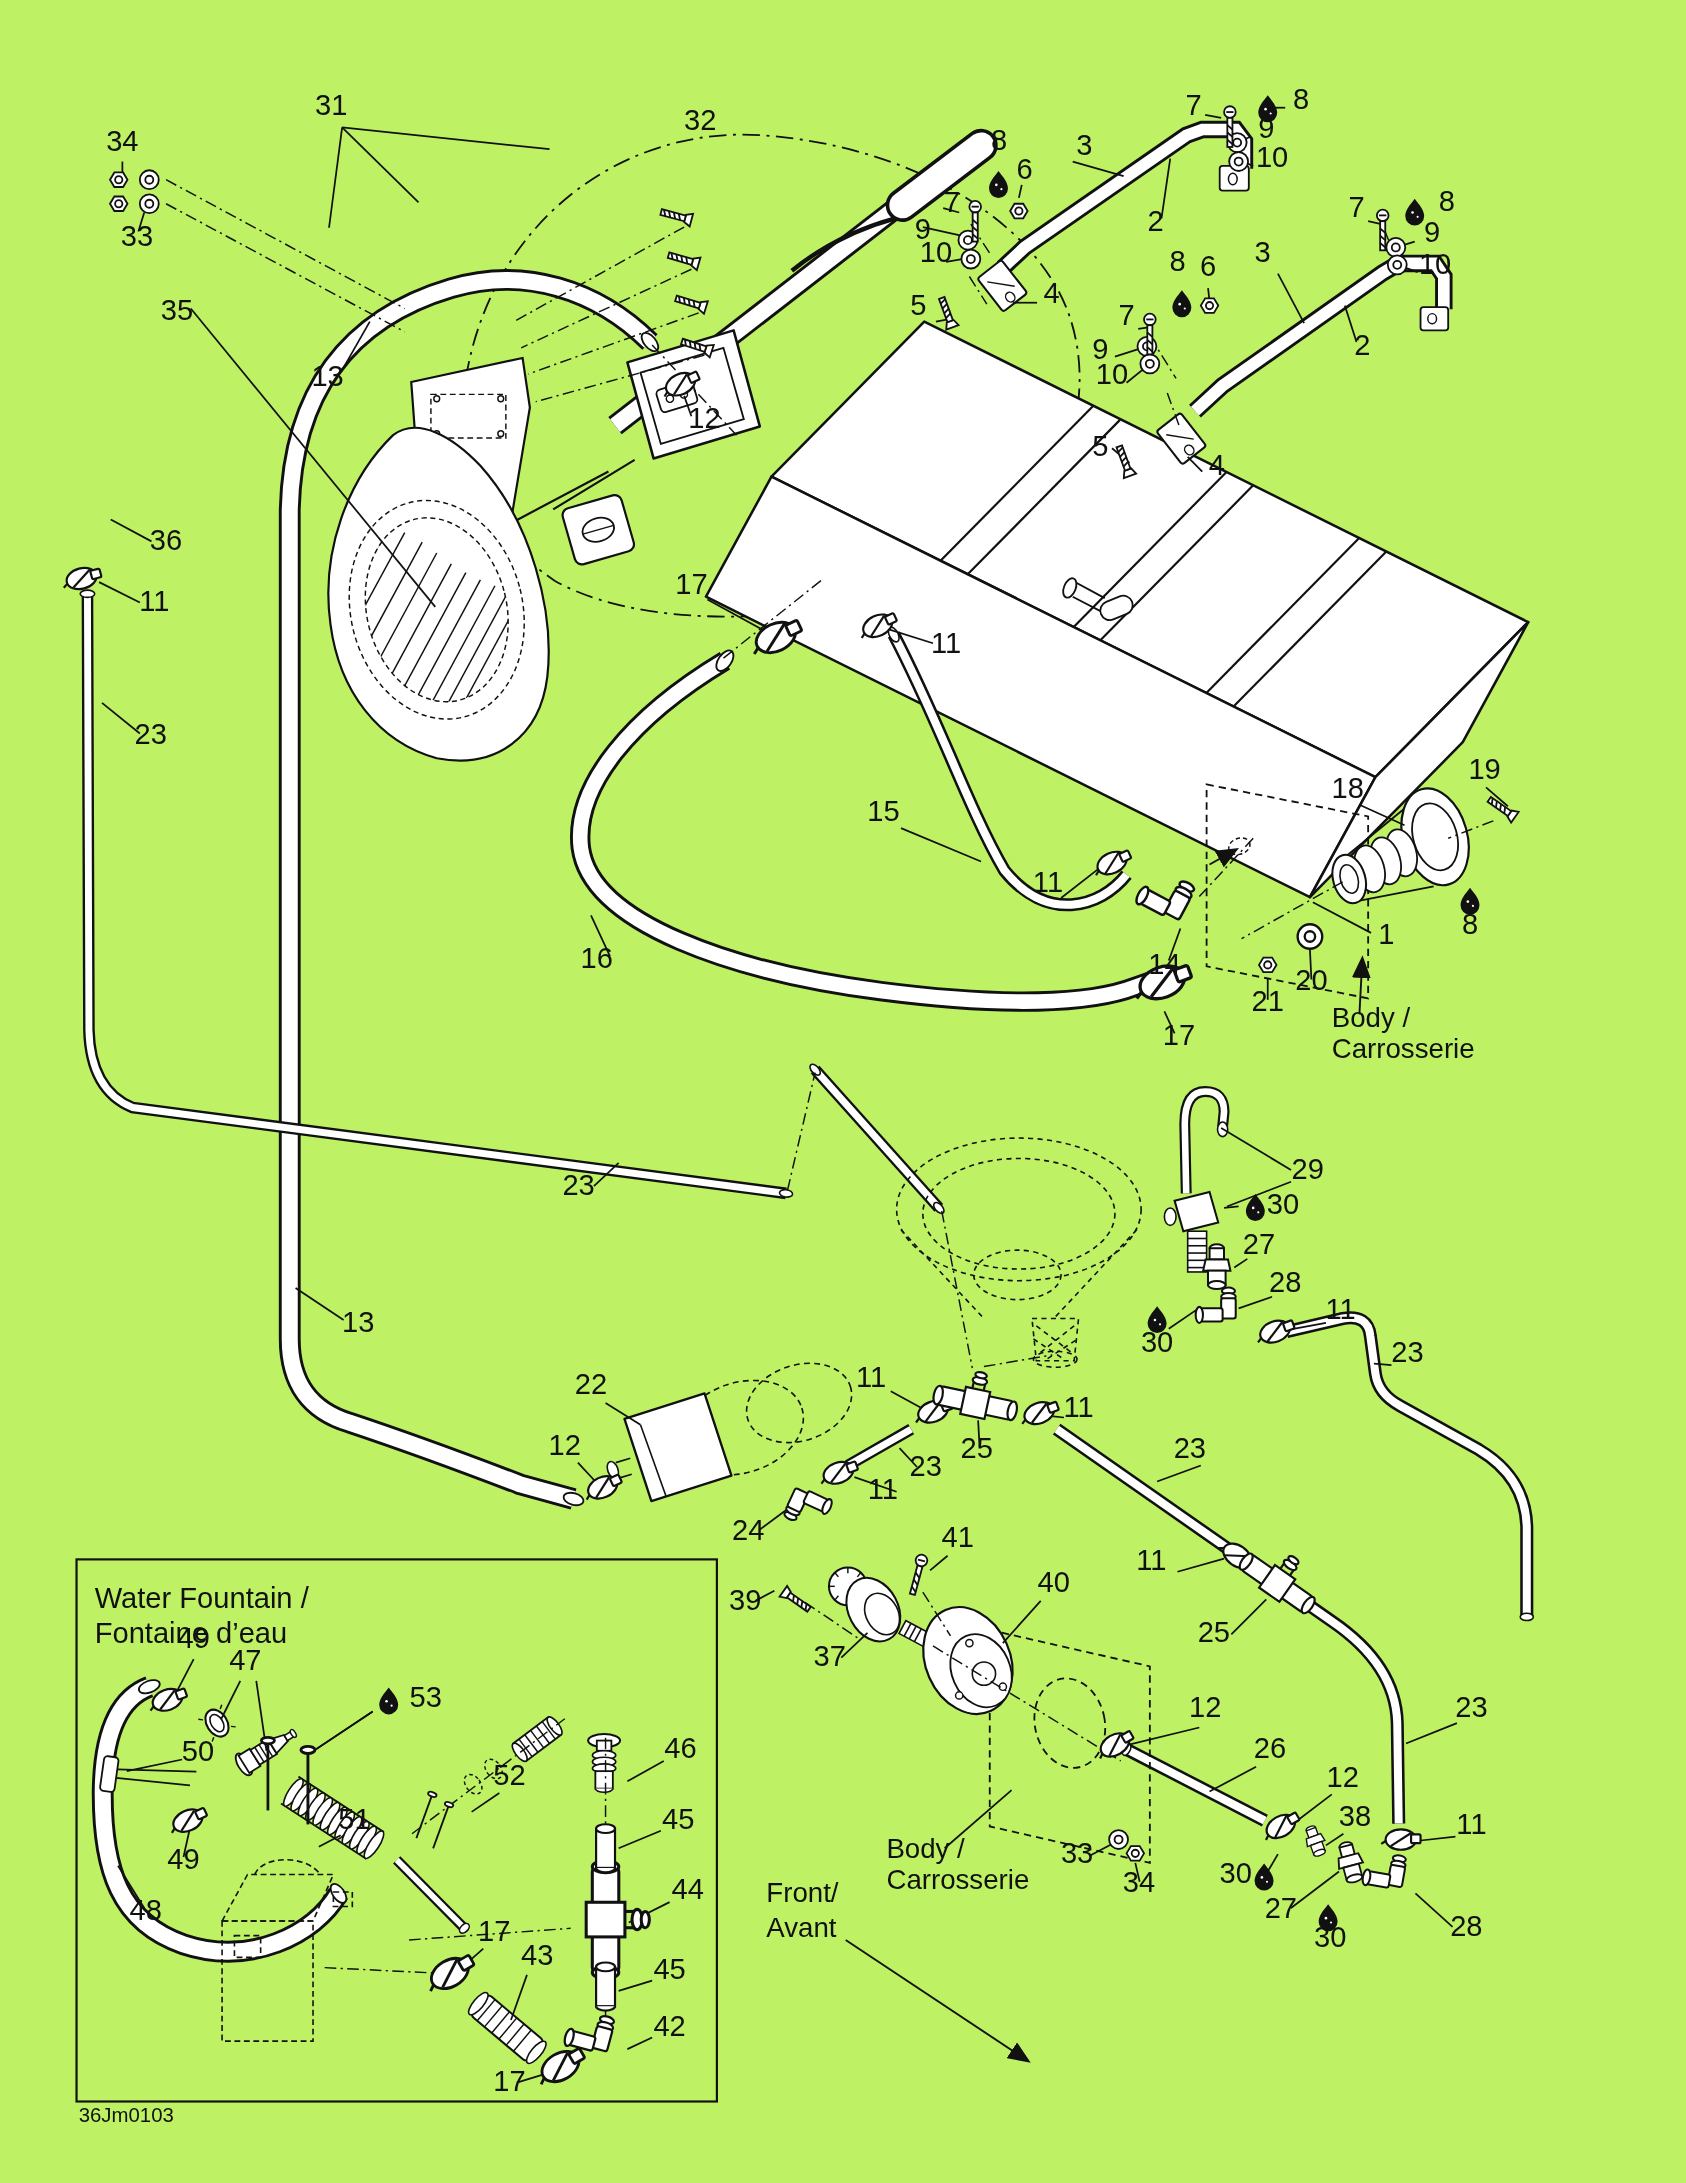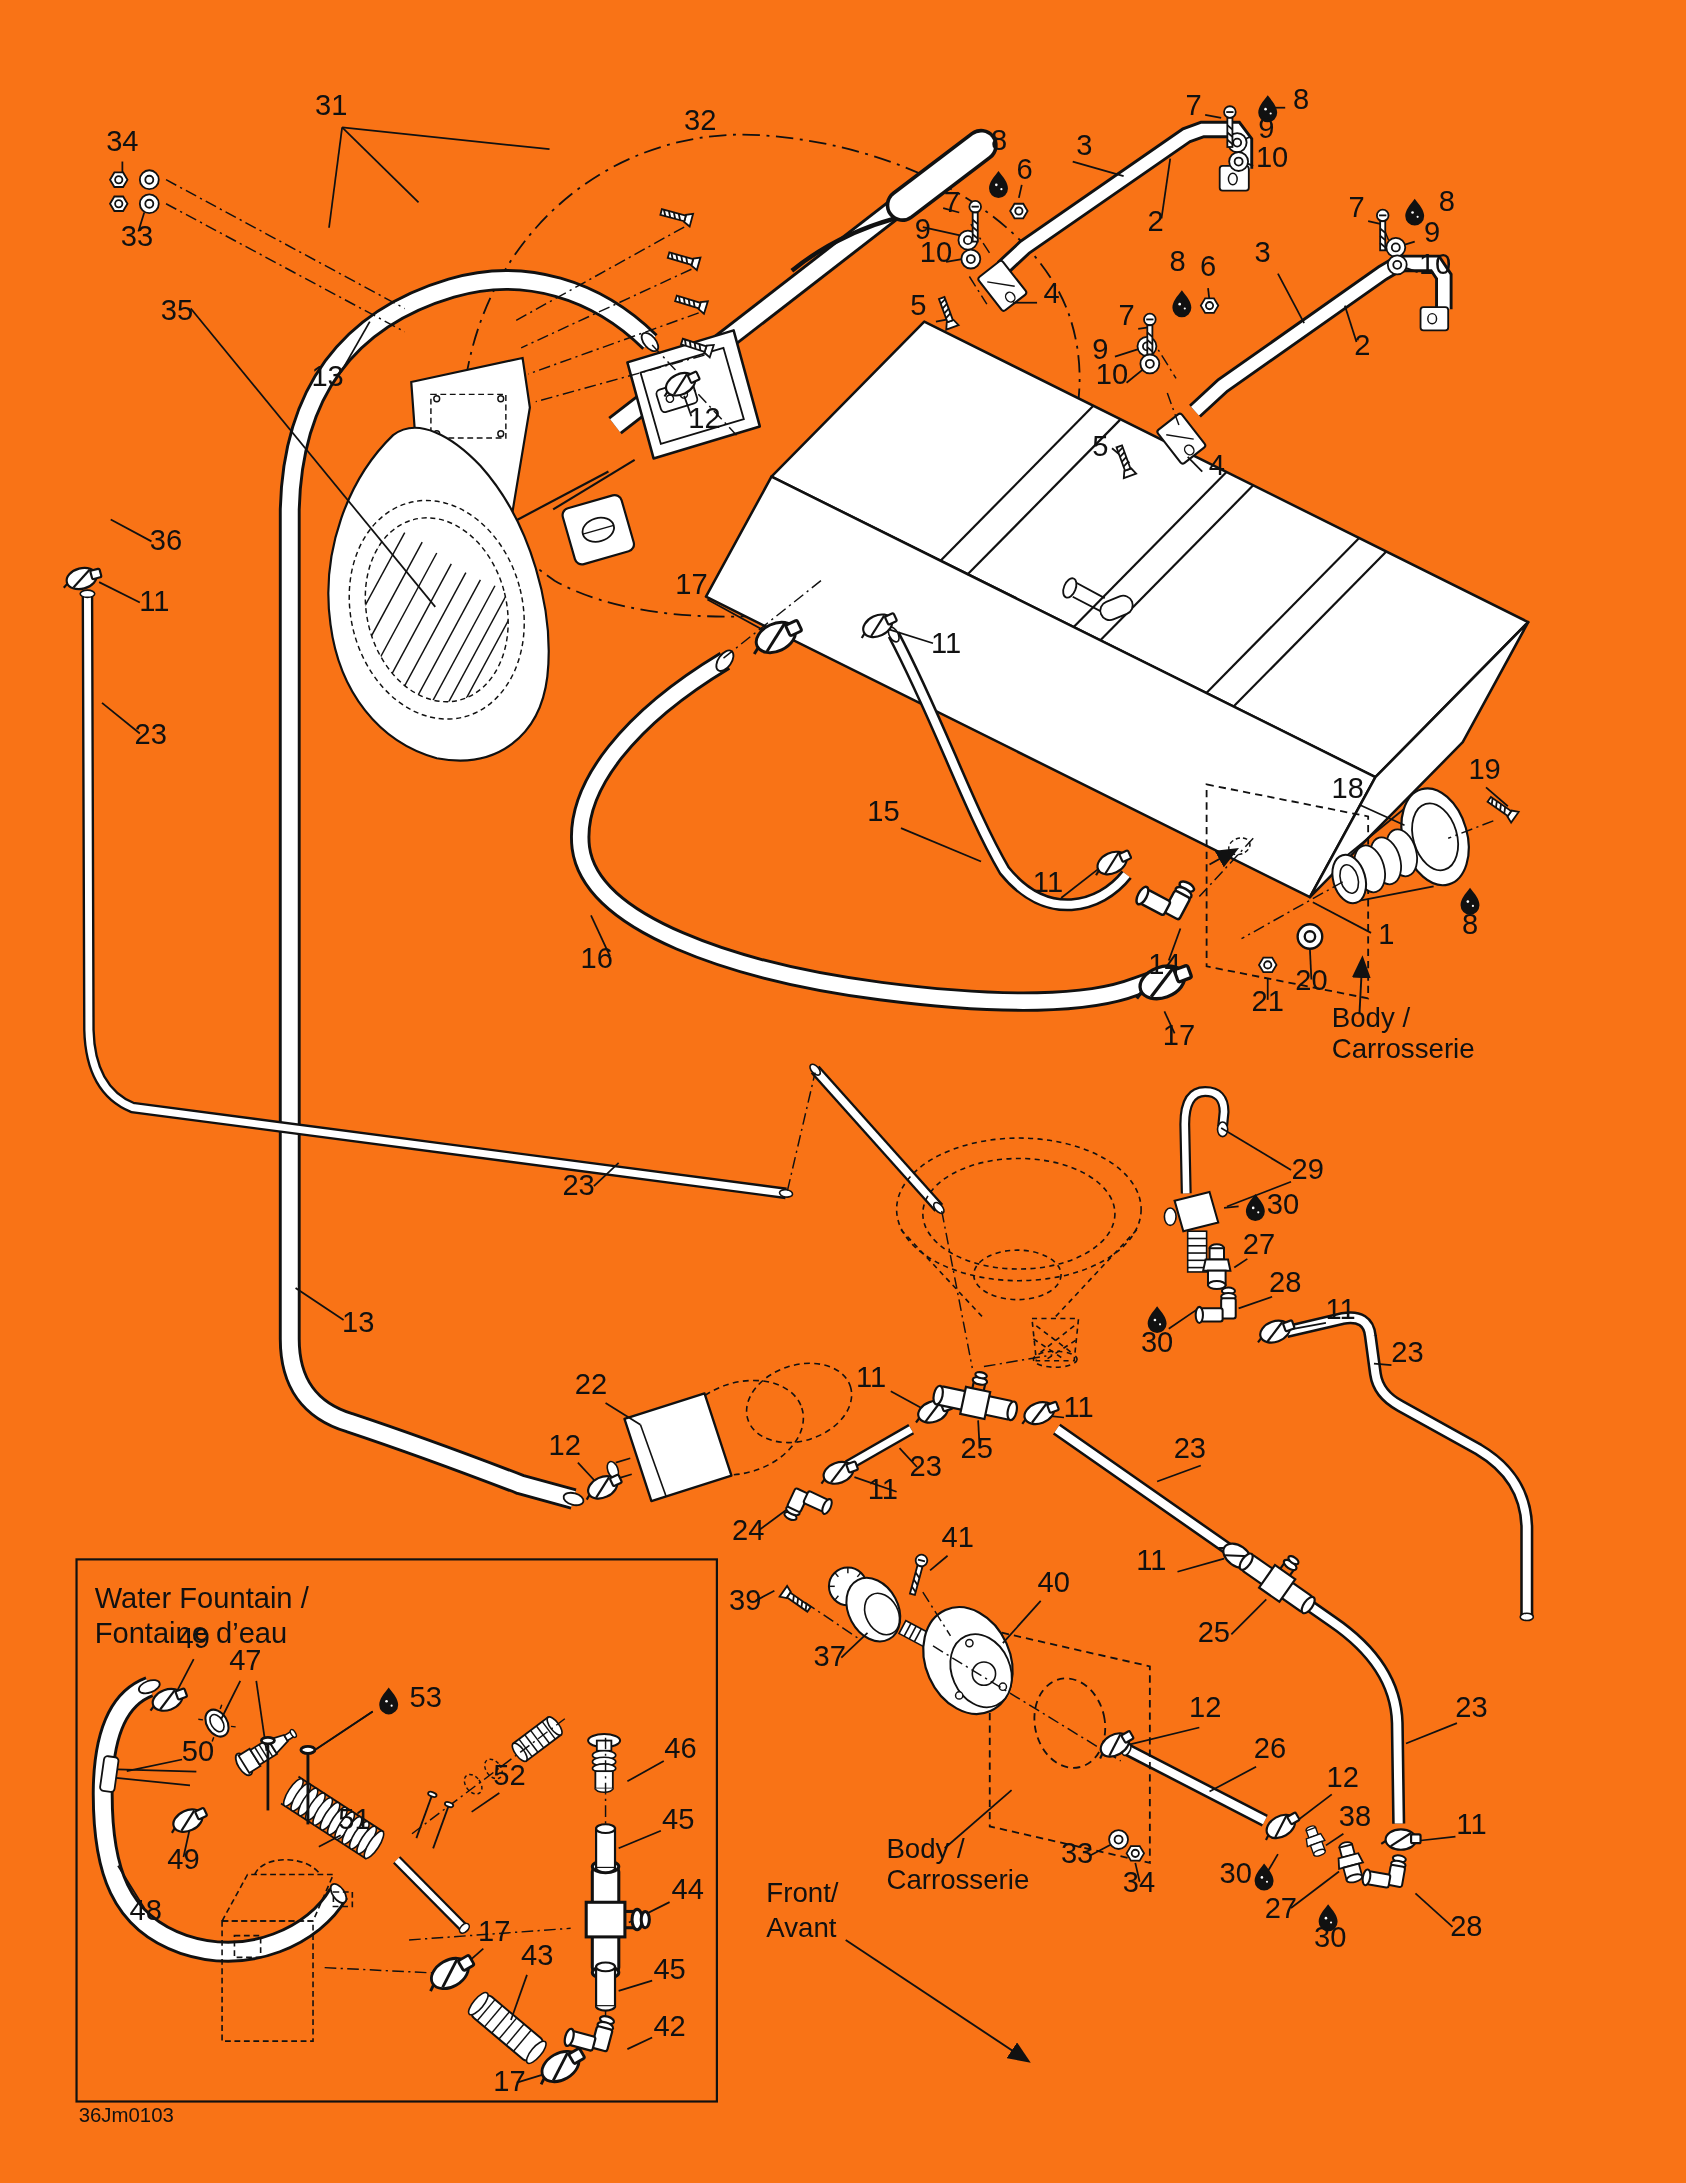--- a/index.html
+++ b/index.html
@@ -1,16 +1,16 @@
 <!DOCTYPE html>
 <html style="font-size:11.6px"><head>
 <meta charset="utf-8">
 <style>
   html,body{margin:0;padding:0;background:#fff;}
-  .stage{position:relative;width:1687px;height:2183px;background:#f97316;}
+  .stage{position:relative;width:1687px;height:2183px;background:#bef264;}
   svg{display:block;}
   text{font-family:"Liberation Sans",sans-serif;fill:#111;}
   .ink{stroke:#111;fill:none;}
 </style>
 </head>
 <body>
 
 <div class="stage">
 <svg id="art" width="1687" height="2183" viewBox="0 0 2318 3000" xmlns="http://www.w3.org/2000/svg">
   <defs>

